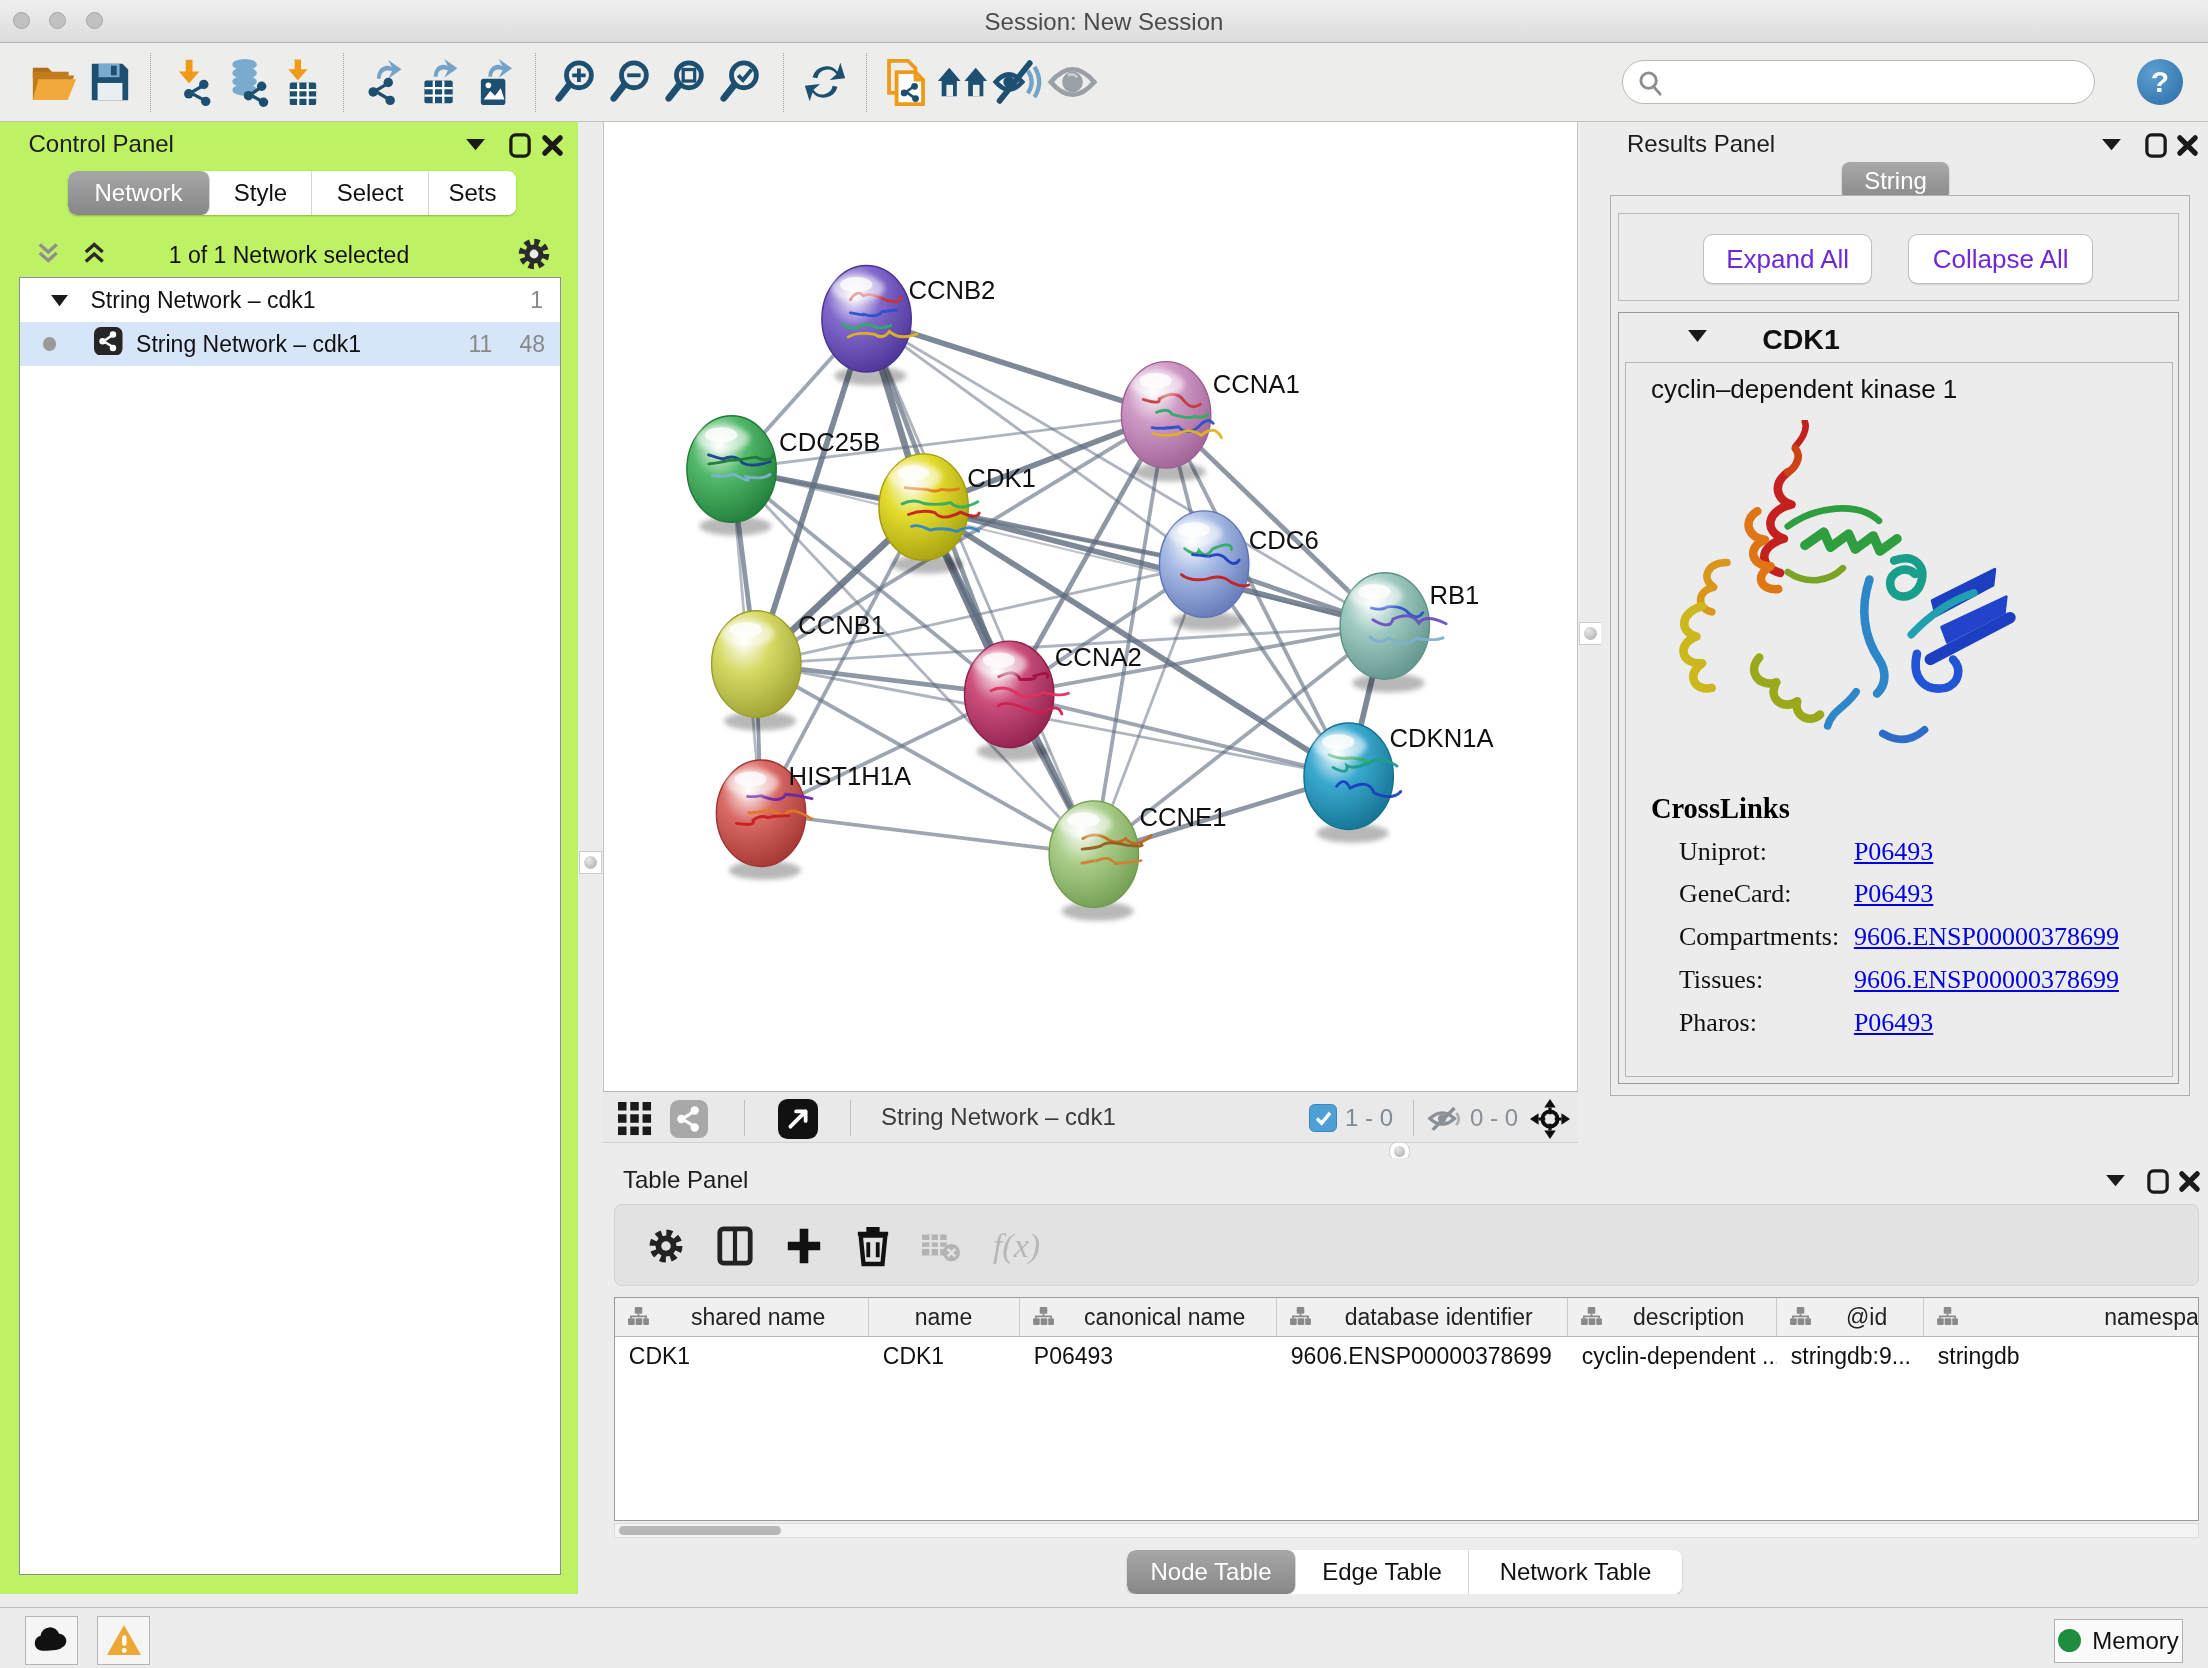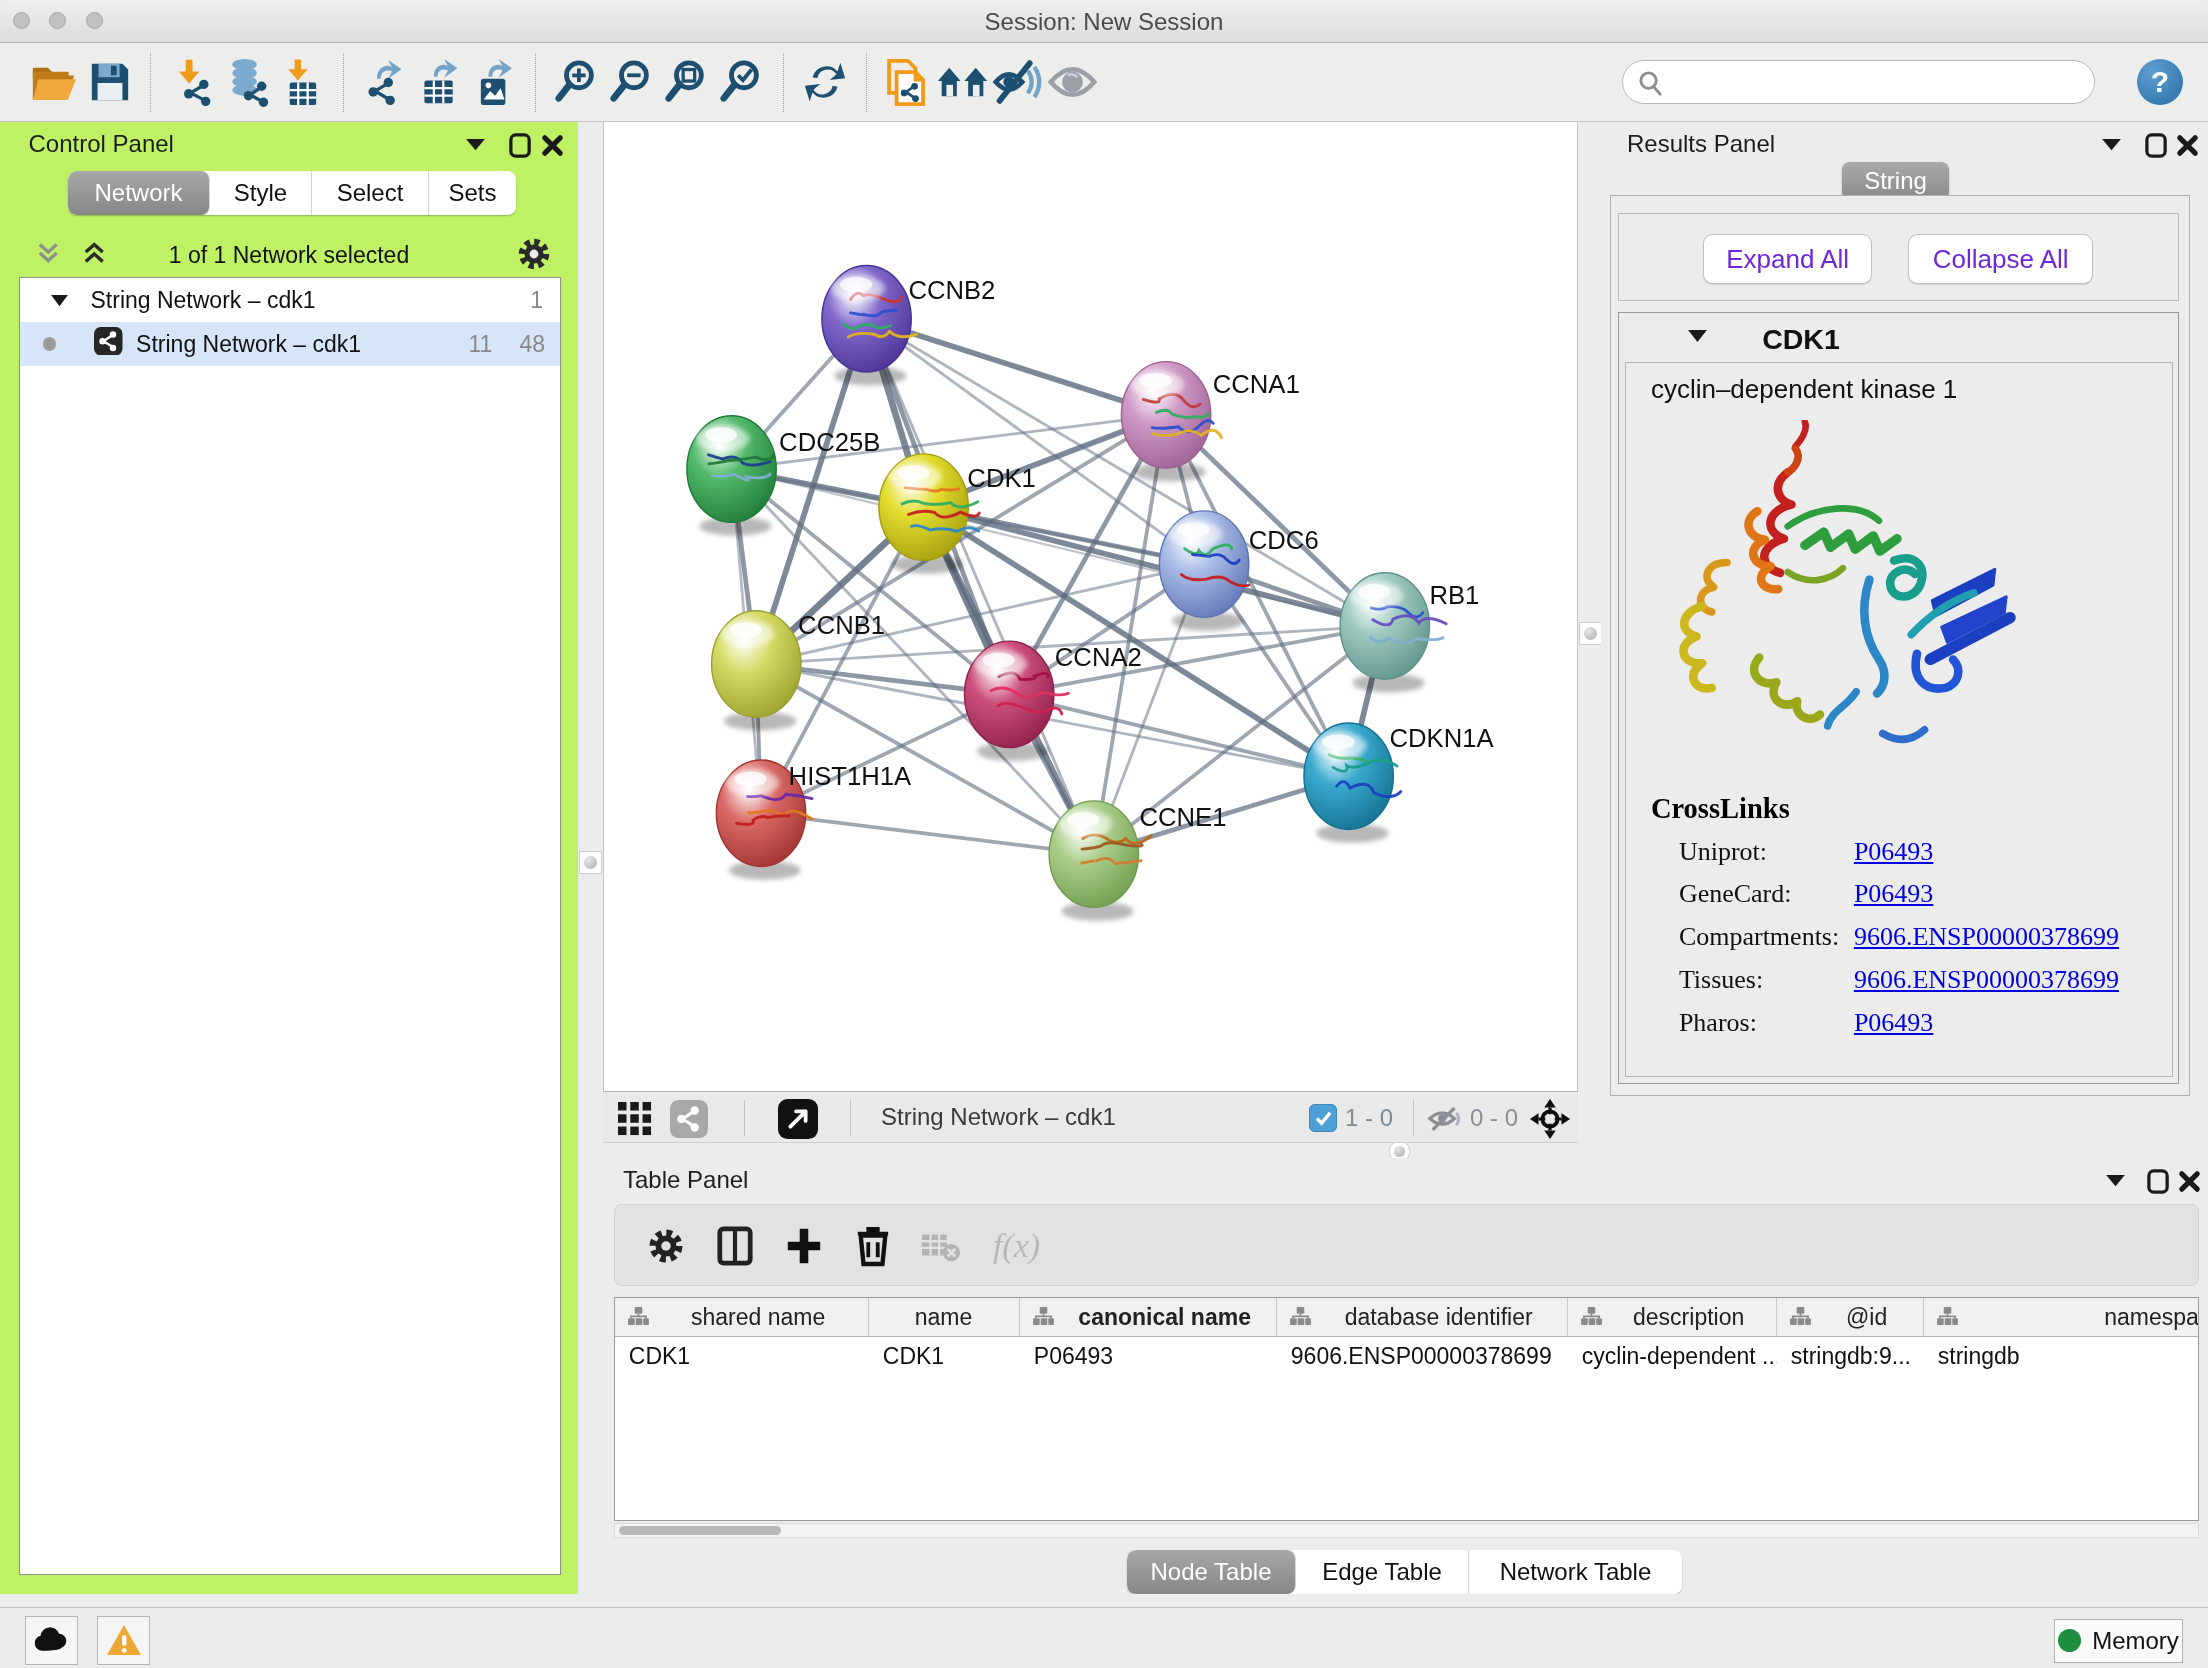--- a/index.html
+++ b/index.html
@@ -814,21 +814,21 @@
                 <rect x="8" y="12" width="7" height="7" rx="1"></rect>
                 <rect x="16" y="12" width="6" height="7" rx="1"></rect>
               </g>
               <path d="M11 7 v3 M3 12 v-2 h16 v2" stroke="#8a8a8a" stroke-width="1.8" fill="none"></path>
             </svg></span>
           <span class="htxt">shared name</span>
         </div>
         <div class="tp-hcell" style="width: 151px;">
           <span class="htxt">name</span>
         </div>
-        <div class="tp-hcell" style="width: 257px; font-weight: bold;">
+        <div class="tp-hcell" style="width: 257px;">
           <span class="hic"><svg width="21" height="18" viewBox="0 0 22 19">
               <g fill="#8a8a8a">
                 <rect x="7" y="0" width="8" height="7" rx="1"></rect>
                 <rect x="0" y="12" width="7" height="7" rx="1"></rect>
                 <rect x="8" y="12" width="7" height="7" rx="1"></rect>
                 <rect x="16" y="12" width="6" height="7" rx="1"></rect>
               </g>
               <path d="M11 7 v3 M3 12 v-2 h16 v2" stroke="#8a8a8a" stroke-width="1.8" fill="none"></path>
             </svg></span>
           <span class="htxt">canonical name</span>

